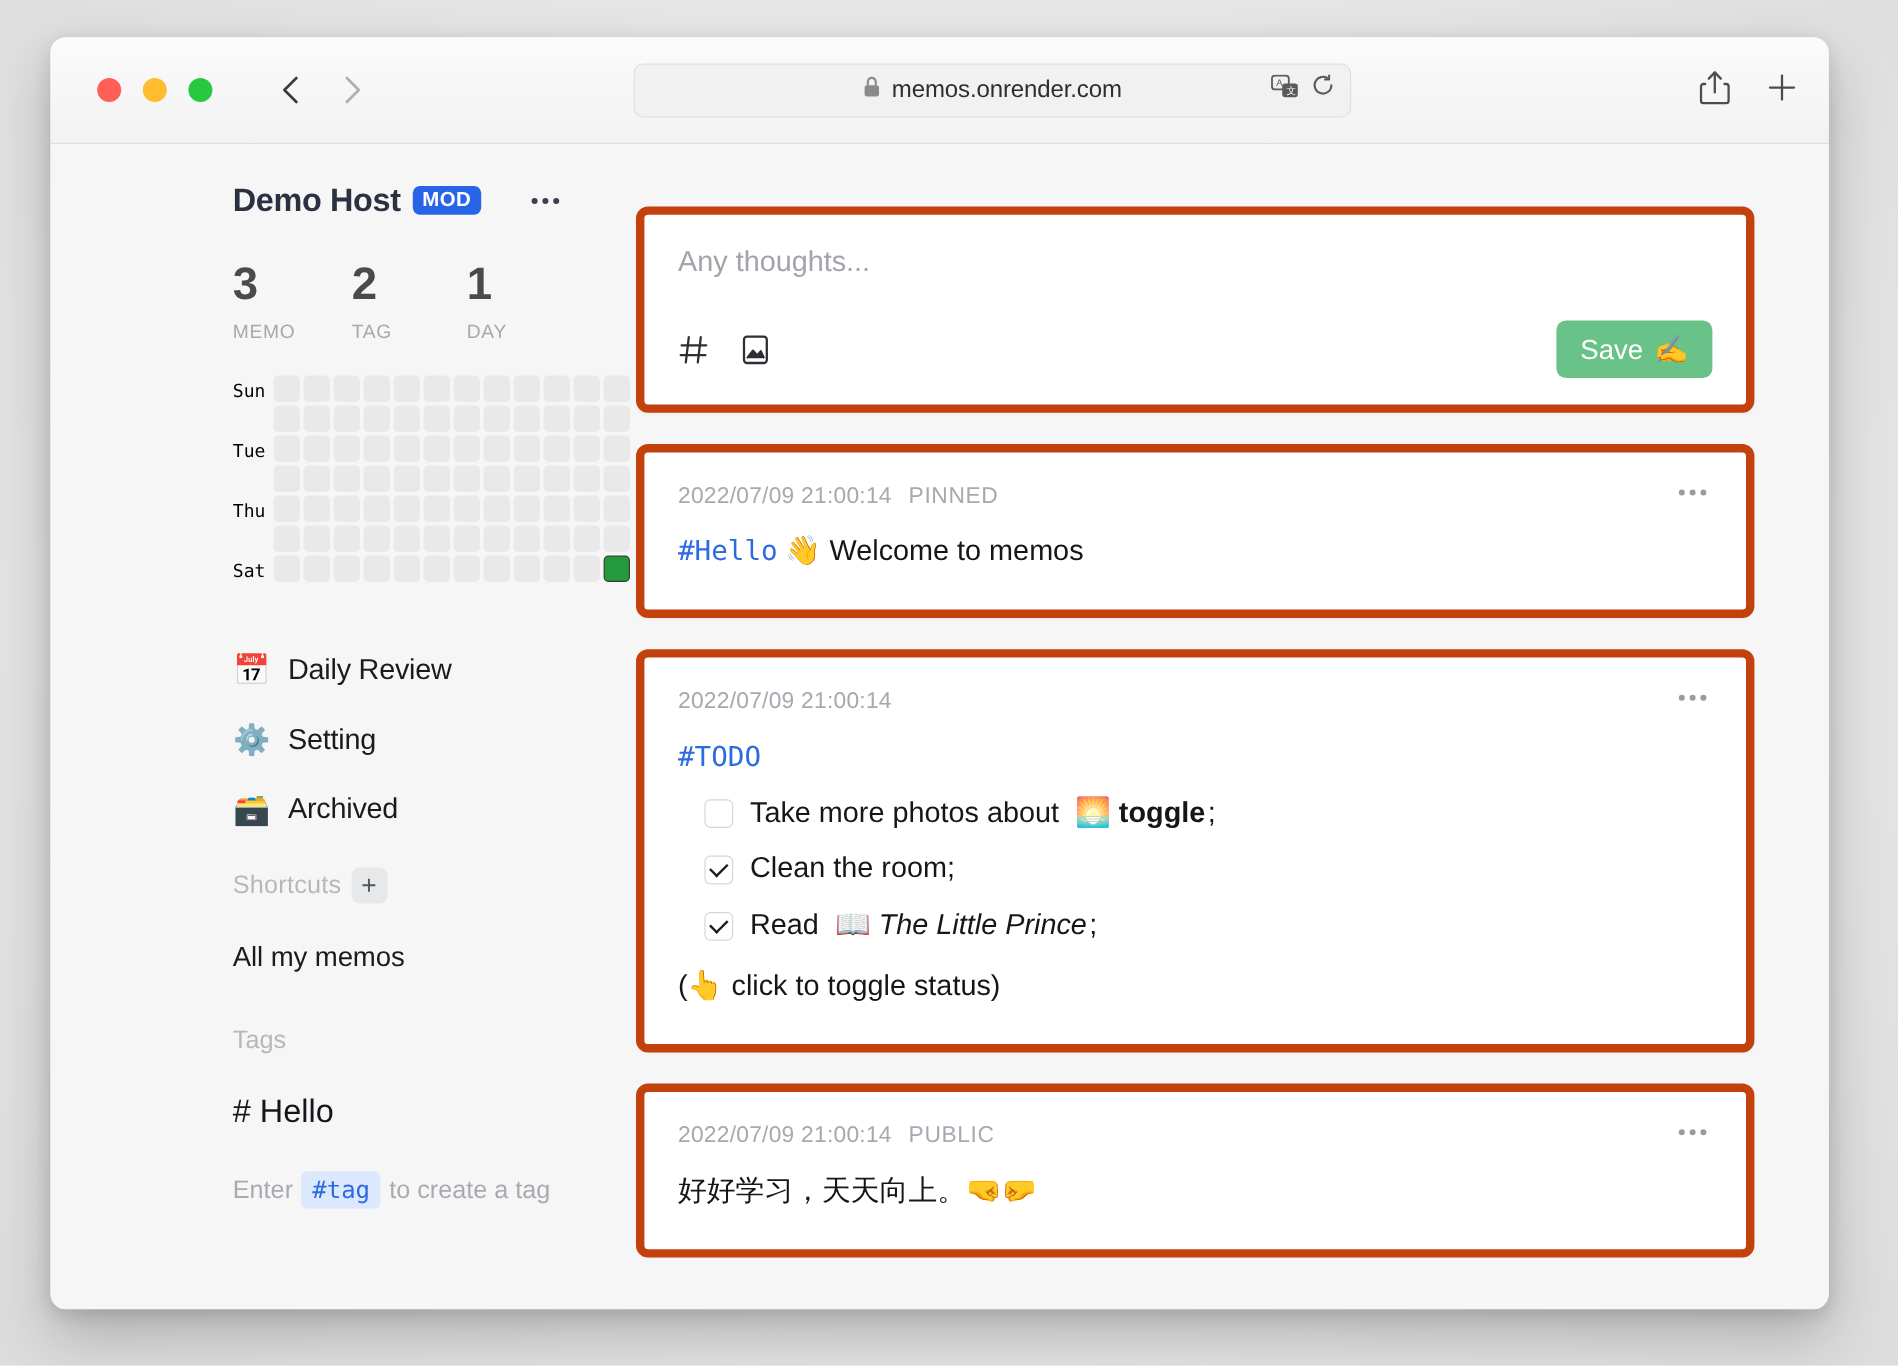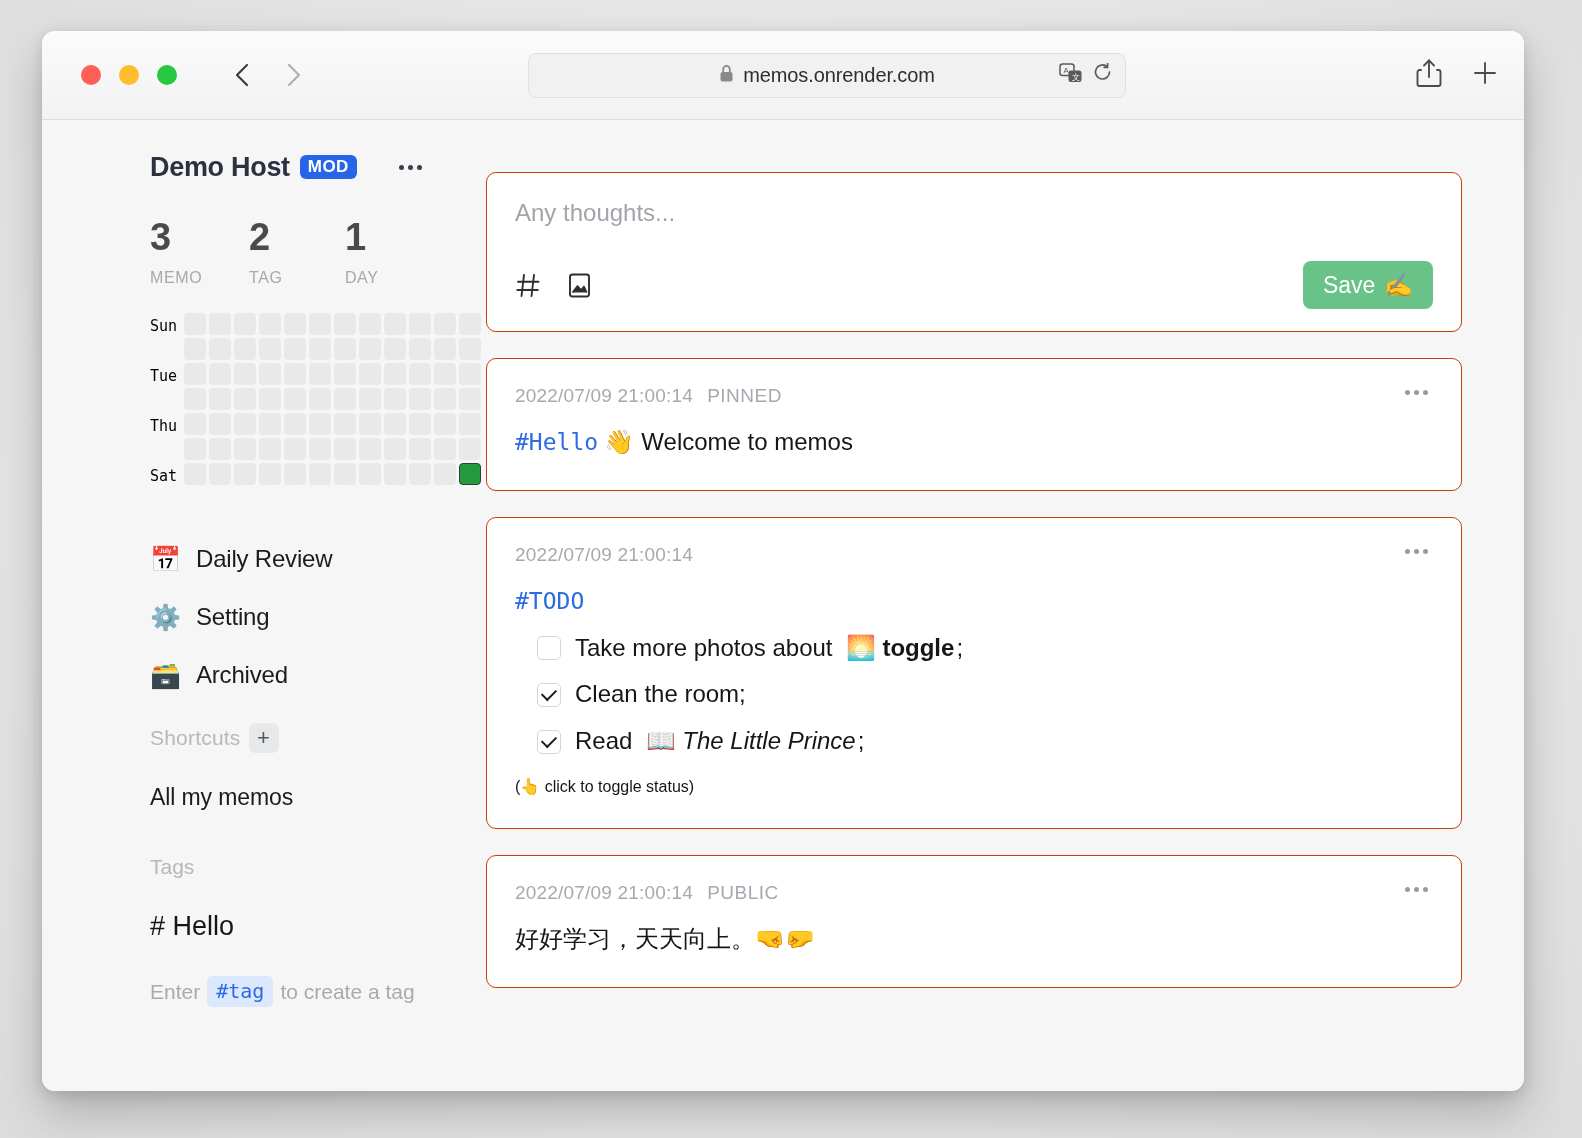--- a/index.html
+++ b/index.html
@@ -93,20 +93,21 @@
     align-items: center;
     gap: 30px;
   }
 
   
   .app {
     flex: 1;
     display: flex;
     background: #f6f6f6;
     min-height: 0;
+    padding-left: 44px;
   }
 
   
   .sidebar {
     width: 410px;
     flex: 0 0 410px;
     padding: 30px 0 0 108px;
   }
 
   .user-row {
@@ -307,21 +308,21 @@
   .search input {
     border: 0; background: transparent; outline: none;
     font-size: 18px; color: #4a4a52;
     margin-left: 10px; width: 100%;
     font-family: "Liberation Sans", sans-serif;
   }
 
   
   .card {
     background: #fff;
-    border: 1px solid #c2410c;
+    border: 7px solid #c2410c;
     border-radius: 10px;
     box-shadow: 0 1px 2px rgba(0,0,0,.03);
   }
   .editor {
     margin-top: 22px;
     padding: 26px 28px 22px;
   }
   .editor-placeholder {
     font-size: 24px;
     color: #a3a3aa;
@@ -414,21 +415,21 @@
   }
   .cbox.checked::after {
     content: "";
     width: 12px; height: 7px;
     border-left: 2.6px solid #1b1b20;
     border-bottom: 2.6px solid #1b1b20;
     transform: rotate(-45deg) translate(1px, -1px);
   }
   .todo-note {
     margin-top: 16px;
-    font-size: 16px;
+    font-size: 24px;
     color: #16161a;
   }
 </style>
 </head>
 <body>
 
 <div class="window">
 
   <div class="toolbar">
     <div class="traffic">

